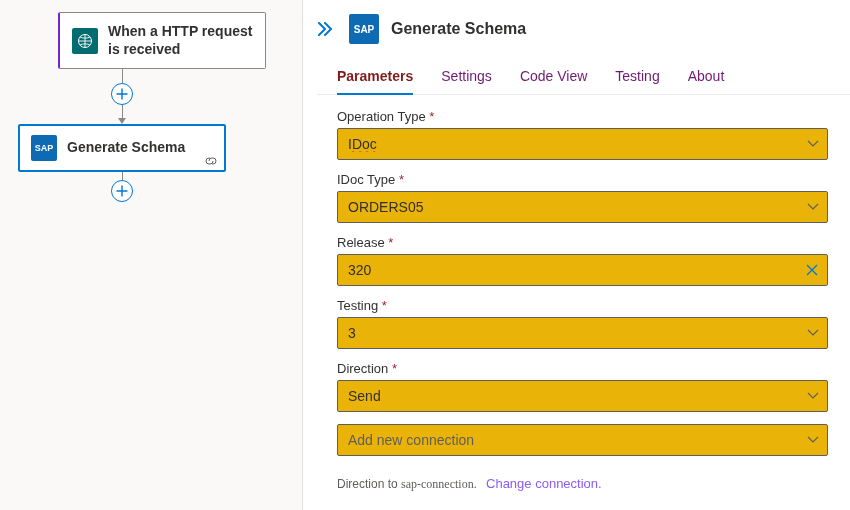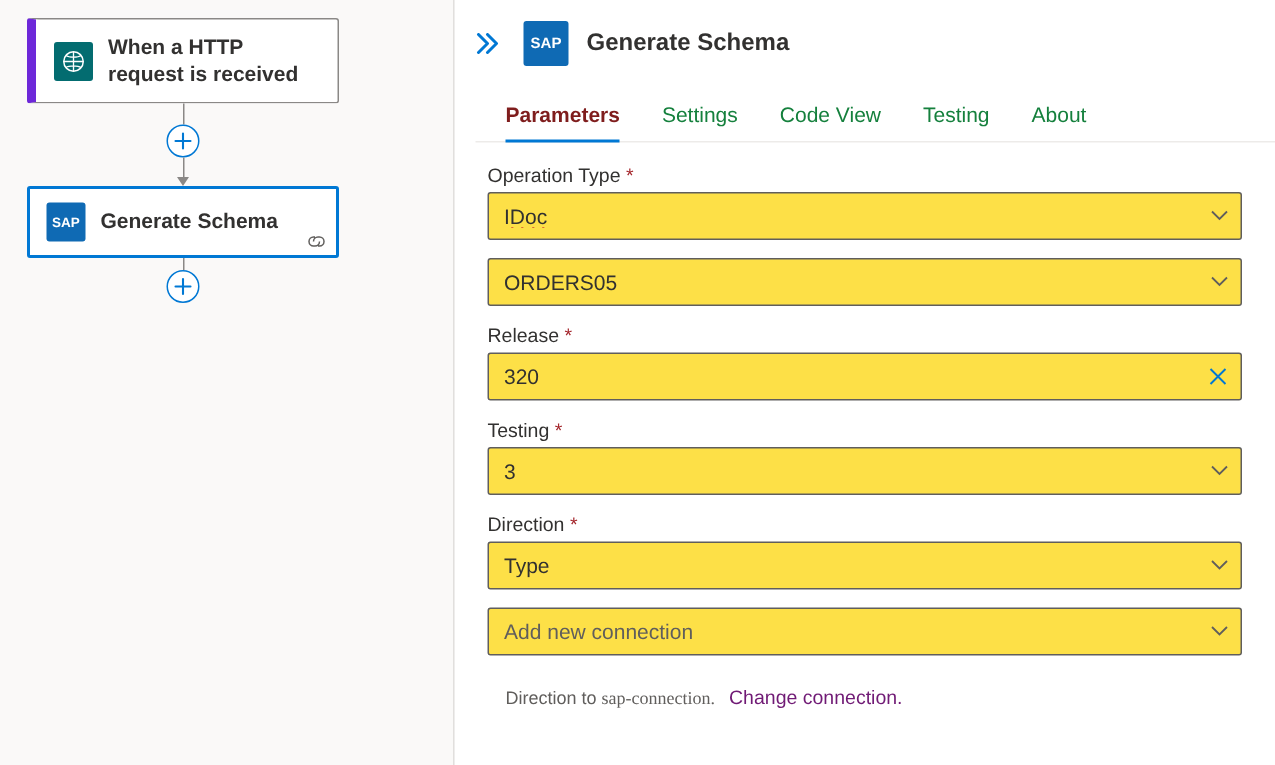--- a/index.html
+++ b/index.html
@@ -26,21 +26,21 @@
   .node {
     background: #fff;
     border: 1px solid #8a8886;
     border-radius: 2px;
     display: flex;
     align-items: center;
     padding: 10px 12px;
     width: 208px;
     position: relative;
   }
-  .node.trigger { border-left: 6px solid #6d28d9; }
+  .node.trigger { border-left: 2px solid #6d28d9; margin-left: 40px; }
   .node.selected {
     border: 2px solid #0078d4;
     padding: 9px 11px;
   }
   .node-icon {
     width: 26px; height: 26px;
     display: flex; align-items: center; justify-content: center;
     border-radius: 2px;
     margin-right: 10px;
     flex-shrink: 0;
@@ -109,71 +109,71 @@
     display: flex;
     gap: 28px;
     padding: 6px 20px 0 20px;
     border-bottom: 1px solid #edebe9;
     margin-left: 0;
     padding-left: 20px;
   }
   .tab {
     padding: 8px 0 10px 0;
     font-size: 14px;
-    color: #15803d;
+    color: #701a75;
     cursor: pointer;
     position: relative;
   }
   .tab.active {
     font-weight: 600;
     color: #7f1d1d;
   }
   .tab.active::after {
     content: '';
     position: absolute; left: 0; right: 0; bottom: -1px;
     height: 2px; background: #0078d4;
   }
 
   .tab-indent { margin-left: 14px; }
 
   .form {
     padding: 14px 22px 6px 20px;
     overflow-y: auto;
   }
-  .field { margin-bottom: 12px; margin-left: 2px; }
+  .field { margin-bottom: 12px; margin-left: 14px; }
   .label { font-size: 13px; margin-bottom: 4px; }
   .required { color: #a4262c; }
   .control {
     display: flex; align-items: center;
     border: 1px solid #605e5c;
     border-radius: 2px;
     height: 32px;
     padding: 0 8px 0 10px;
-    background: #fde047;
+    background: #eab308;
     cursor: pointer;
   }
   .control .value { flex: 1; font-size: 14px; white-space: nowrap; overflow: hidden; }
   .control .placeholder { color: #605e5c; }
   .control .chevron, .control .clear {
     color: #605e5c; font-size: 12px; margin-left: 6px; cursor: pointer;
   }
   .control .clear { color: #0078d4; font-size: 16px; font-weight: 400; }
   .spell-underline {
     border-bottom: 2px wavy #c50f1f;
     text-decoration: underline wavy #c50f1f;
     text-underline-offset: 2px;
   }
 
   .footer {
     font-size: 12px; color: #605e5c;
     padding: 2px 22px 8px 34px;
   }
   .footer .conn-name { font-family: Liberation Serif, serif; font-size: 12px;}
   .footer .link {
-    color: #701a75; cursor: pointer; text-decoration: none; margin-left: 6px;
+    color: #8b5cf6; cursor: pointer; text-decoration: none; margin-left: 6px;
     font-size: 13px;
   }
 
   svg { display: block; }
 </style>
 </head>
 <body>
 
 <div class="app">
 
@@ -251,20 +251,24 @@
           <span class="value"><span class="spell-underline">IDoc</span></span>
           <span class="chevron">
               <svg width="12" height="8" viewBox="0 0 12 8">
                 <path d="M1 1l5 5 5-5" stroke="#605e5c" stroke-width="1.2" fill="none"></path>
               </svg>
             </span>
         </div>
       </div>
 
       <div class="field">
+        <div class="label">
+          <span>IDoc Type</span>
+          <span class="required"> *</span>
+        </div>
         <div class="control">
           <span class="value">ORDERS05</span>
           <span class="chevron">
               <svg width="12" height="8" viewBox="0 0 12 8">
                 <path d="M1 1l5 5 5-5" stroke="#605e5c" stroke-width="1.2" fill="none"></path>
               </svg>
             </span>
         </div>
       </div>
 
@@ -297,21 +301,21 @@
             </span>
         </div>
       </div>
 
       <div class="field">
         <div class="label">
           <span>Direction</span>
           <span class="required"> *</span>
         </div>
         <div class="control">
-          <span class="value">Type</span>
+          <span class="value">Send</span>
           <span class="chevron">
               <svg width="12" height="8" viewBox="0 0 12 8">
                 <path d="M1 1l5 5 5-5" stroke="#605e5c" stroke-width="1.2" fill="none"></path>
               </svg>
             </span>
         </div>
       </div>
 
       <div class="field">
         <div class="control">

